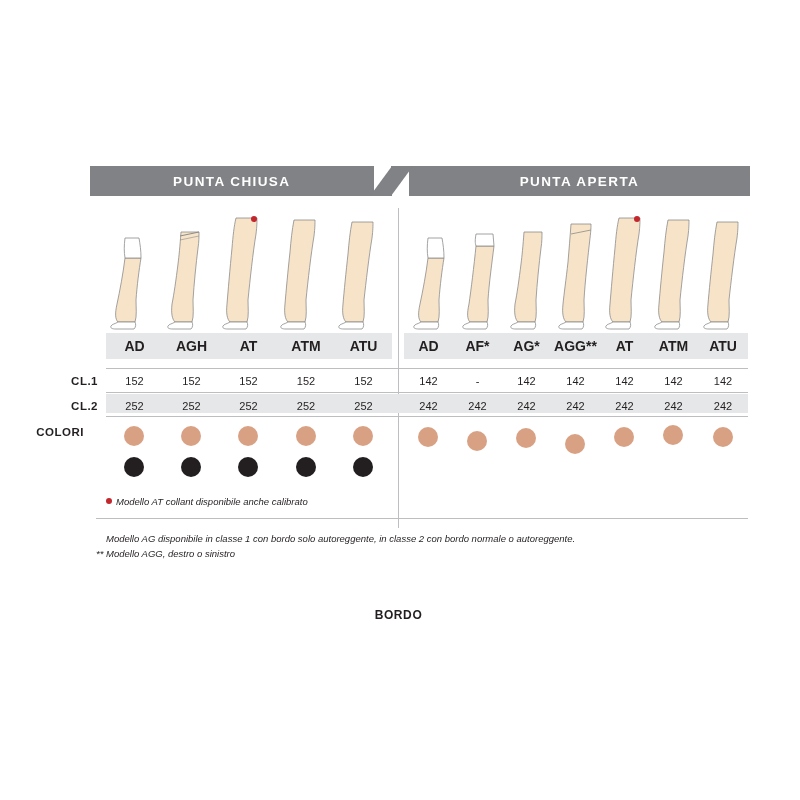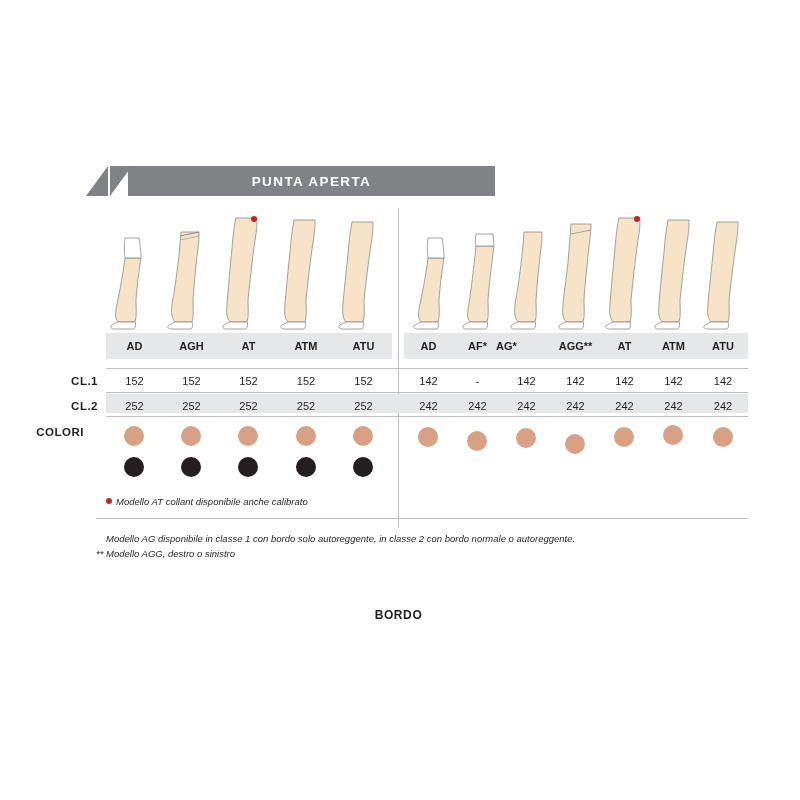--- a/index.html
+++ b/index.html
@@ -97,21 +97,21 @@
     background: #e6e7e8;
   }
   .codebar.left { left: 106px; width: 286px; }
   .codebar.right { left: 404px; width: 344px; }
   .code-cell {
     position: absolute;
     top: 333px;
     height: 36px;
     line-height: 26px;
     text-align: center;
-    font-size: 11px;
+    font-size: 14px;
     font-weight: bold;
     color: #231f20;
   }
 
   
   .rowlabel {
     position: absolute;
     right: 0;
     width: 84px;
     text-align: right;
@@ -205,20 +205,21 @@
     font-size: 11px;
     margin-top: 3px;
   }
 </style>
 </head>
 <body>
 
 <div class="page">
 
   <div class="header-row">
+    <div class="hdr hdr-left">PUNTA CHIUSA</div>
     <div class="hdr-gap"></div>
     <div class="hdr hdr-right">PUNTA APERTA</div>
   </div>
 
   <div class="vdivider"></div>
 
   <div class="legs left">
 
     <div class="leg-cell" style="left:0px">
       <svg width="54" height="118" viewBox="0 0 54 118">
@@ -313,21 +314,21 @@
   <div class="codebar right"></div>
 
   <div class="code-cell" style="left:106px;width:57px">AD</div>
   <div class="code-cell" style="left:163px;width:57px">AGH</div>
   <div class="code-cell" style="left:220px;width:57px">AT</div>
   <div class="code-cell" style="left:277px;width:58px">ATM</div>
   <div class="code-cell" style="left:335px;width:57px">ATU</div>
 
   <div class="code-cell" style="left:404px;width:49px">AD</div>
   <div class="code-cell" style="left:453px;width:49px">AF*</div>
-  <div class="code-cell" style="left:482px;width:49px">AG*</div>
+  <div class="code-cell" style="left:502px;width:49px">AG*</div>
   <div class="code-cell" style="left:551px;width:49px">AGG**</div>
   <div class="code-cell" style="left:600px;width:49px">AT</div>
   <div class="code-cell" style="left:649px;width:49px">ATM</div>
   <div class="code-cell" style="left:698px;width:50px">ATU</div>
 
   <div class="rowlabel lbl-cl1">CL.1</div>
   <div class="rowlabel lbl-cl2">CL.2</div>
   <div class="rowlabel lbl-col">COLORI</div>
 
   <div class="stripe"></div>

